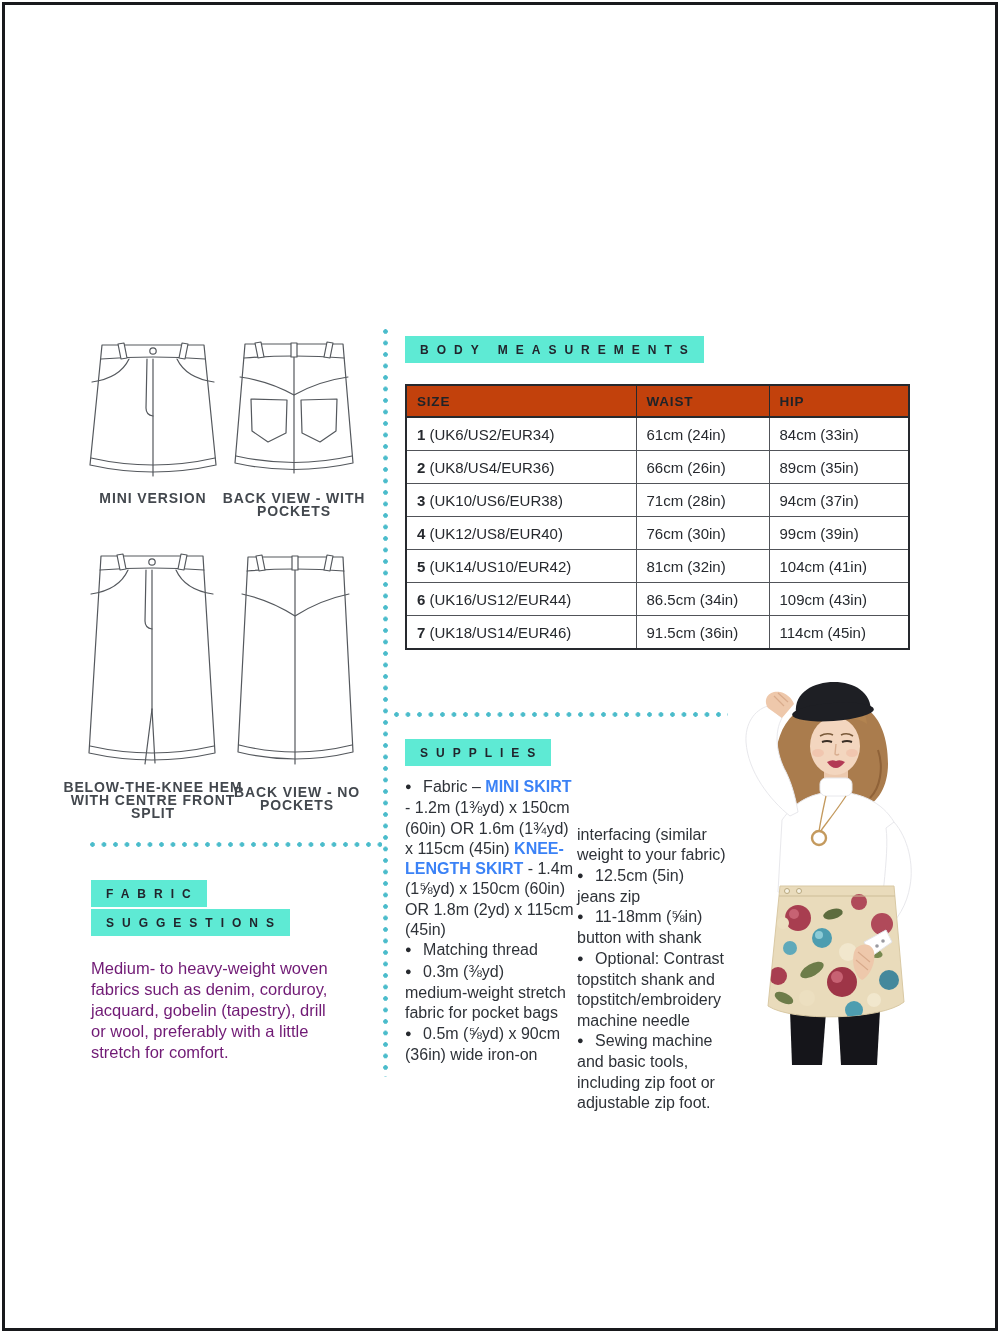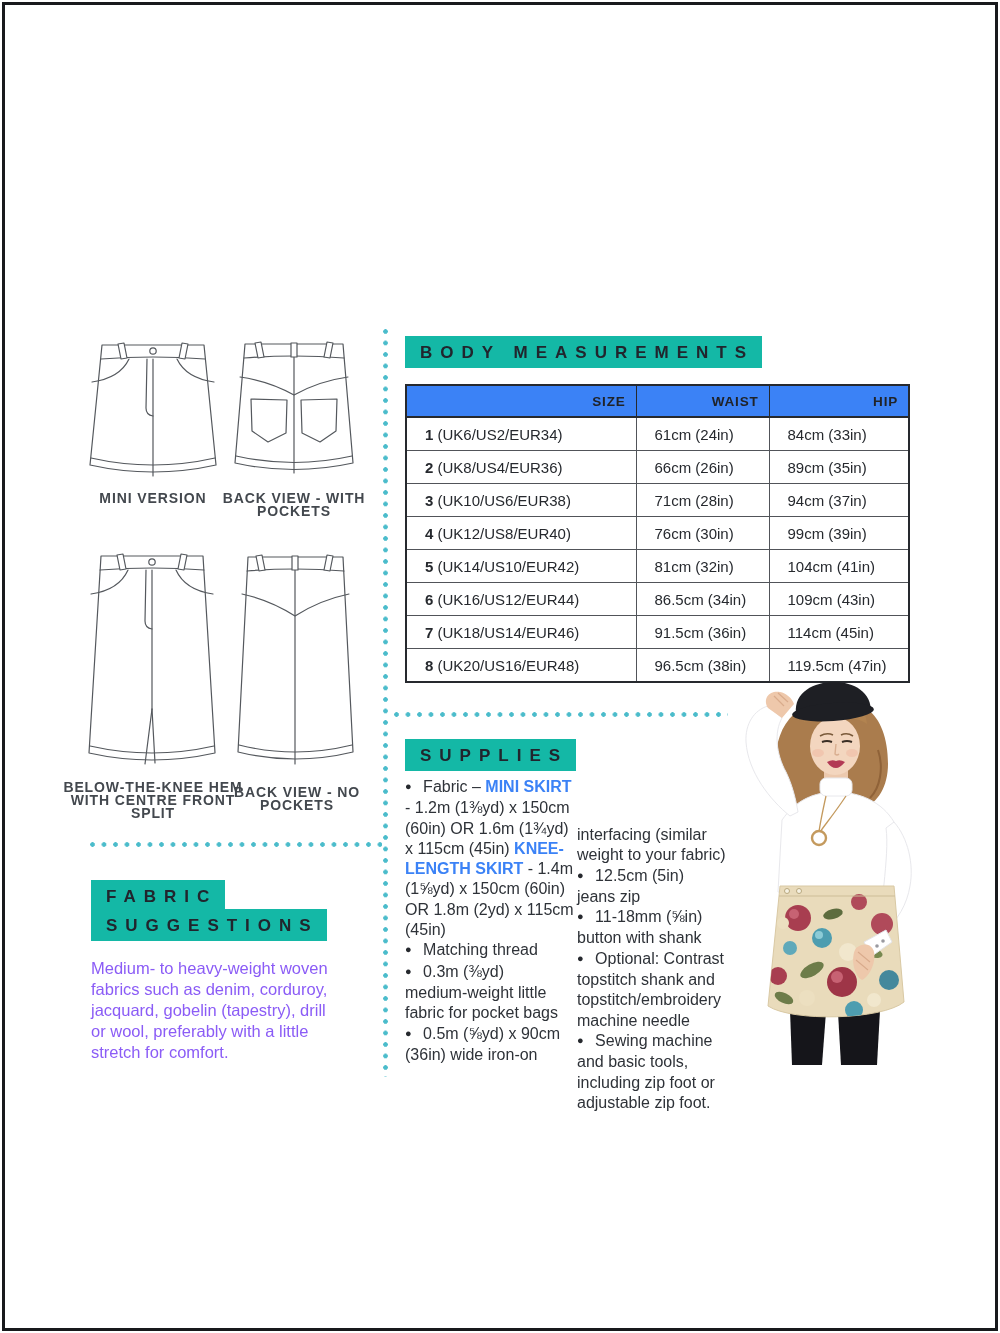--- a/index.html
+++ b/index.html
@@ -1,54 +1,54 @@
 <!DOCTYPE html>
 <html><head>
 <meta charset="utf-8">
 <style>
   html,body{margin:0;padding:0;background:#fff;}
   .page{position:relative;width:1000px;height:1333px;background:#ffffff;
         font-family:"Liberation Sans",sans-serif;overflow:hidden;color:#2e3238;}
   .frame{position:absolute;inset:2px;border:3px solid #18191c;pointer-events:none;}
 
   
-  .band{position:absolute;background:#14b8a6;color:#21252d;font-weight:bold;
-        font-size:17px;letter-spacing:8px;line-height:1;padding:8px 8px 7px 15px;white-space:nowrap;}
+  .band{position:absolute;background:#5eead4;color:#21252d;font-weight:bold;
+        font-size:12px;letter-spacing:8px;line-height:1;padding:8px 8px 7px 15px;white-space:nowrap;}
 
   
   .vdots{position:absolute;left:383px;top:329px;width:5px;height:748px;
          background-image:radial-gradient(circle at 2.5px 2.5px,#4bbccb 2px,rgba(75,188,203,0) 2.6px);
          background-size:5px 11.5px;background-repeat:repeat-y;}
   .hdots{position:absolute;height:5px;
          background-image:radial-gradient(circle at 2.5px 2.5px,#4bbccb 2px,rgba(75,188,203,0) 2.6px);
          background-size:11.5px 5px;background-repeat:repeat-x;}
   #hdots-supplies{left:394px;top:712px;width:334px;}
   #hdots-fabric{left:90px;top:842px;width:292px;}
 
   
   .meas-table{position:absolute;left:405px;top:384px;width:503px;border-collapse:collapse;
               table-layout:fixed;font-size:15px;color:#26292e;}
   .meas-table,.meas-table th,.meas-table td{border:1px solid #515459;}
   .meas-table{border:2px solid #26292e;}
-  .meas-table th{background:#3b82f6;font-size:13.5px;letter-spacing:0.8px;text-align:right;
+  .meas-table th{background:#c2410c;font-size:13.5px;letter-spacing:0.8px;text-align:left;
                  padding:8px 10px 7px;border-color:#26292e;border-bottom:2px solid #26292e;color:#202328;}
-  .meas-table td{padding:8px 18px 7px;background:#fff;}
+  .meas-table td{padding:8px 10px 7px;background:#fff;}
   .meas-table td b{font-weight:bold;}
 
   
   .supplies-col{position:absolute;top:777px;font-size:16px;line-height:20.3px;color:#2e3238;}
   #supplies-left{left:405px;width:175px;}
   #supplies-right{left:577px;width:175px;margin-top:48px;}
   .supply-line{white-space:nowrap;}
   .supply-line .bullet{font-size:11px;margin-right:7px;position:relative;top:-2px;color:#26292e;}
   .supply-line .teal{color:#3b82f6;font-weight:bold;}
 
   
   .fabric-body{position:absolute;left:91px;top:958px;width:310px;font-size:16.5px;
-               line-height:21px;color:#8b5cf6;white-space:pre-line;}
+               line-height:21px;color:#701a75;white-space:pre-line;}
 
   
   .cap{position:absolute;font-size:14px;font-weight:bold;letter-spacing:0.9px;color:#43484e;
        text-align:center;white-space:pre-line;line-height:13px;}
 
   .abs{position:absolute;}
 </style>
 </head>
 <body>
 
@@ -169,41 +169,36 @@
         <tr>
           <td><b>6</b> (UK16/US12/EUR44)</td>
           <td>86.5cm (34in)</td>
           <td>109cm (43in)</td>
         </tr>
         <tr>
           <td><b>7</b> (UK18/US14/EUR46)</td>
           <td>91.5cm (36in)</td>
           <td>114cm (45in)</td>
         </tr>
-        <tr>
-          <td><b>8</b> (UK20/US16/EUR48)</td>
-          <td>96.5cm (38in)</td>
-          <td>119.5cm (47in)</td>
-        </tr>
       </tbody>
   </table>
 
   <div class="band" style="left:405px;top:739px">SUPPLIES</div>
   <div class="supplies-col" id="supplies-left">
       <div class="supply-line"><span class="bullet">●</span><span> Fabric – </span><span class="teal">MINI SKIRT</span></div>
       <div class="supply-line"><span>- 1.2m (1⅜yd) x 150cm</span></div>
       <div class="supply-line"><span>(60in) OR 1.6m (1¾yd)</span></div>
       <div class="supply-line"><span>x 115cm (45in) </span><span class="teal">KNEE-</span></div>
       <div class="supply-line"><span class="teal">LENGTH SKIRT</span><span> - 1.4m</span></div>
       <div class="supply-line"><span>(1⅝yd) x 150cm (60in)</span></div>
       <div class="supply-line"><span>OR 1.8m (2yd) x 115cm</span></div>
       <div class="supply-line"><span>(45in)</span></div>
       <div class="supply-line"><span class="bullet">●</span><span> Matching thread</span></div>
       <div class="supply-line"><span class="bullet">●</span><span> 0.3m (⅜yd)</span></div>
-      <div class="supply-line"><span>medium-weight little</span></div>
+      <div class="supply-line"><span>medium-weight stretch</span></div>
       <div class="supply-line"><span>fabric for pocket bags</span></div>
       <div class="supply-line"><span class="bullet">●</span><span> 0.5m (⅝yd) x 90cm</span></div>
       <div class="supply-line"><span>(36in) wide iron-on</span></div>
     </div>
   <div class="supplies-col" id="supplies-right">
       <div class="supply-line"><span>interfacing (similar</span></div>
       <div class="supply-line"><span>weight to your fabric)</span></div>
       <div class="supply-line"><span class="bullet">●</span><span> 12.5cm (5in)</span></div>
       <div class="supply-line"><span>jeans zip</span></div>
       <div class="supply-line"><span class="bullet">●</span><span> 11-18mm (⅝in)</span></div>

